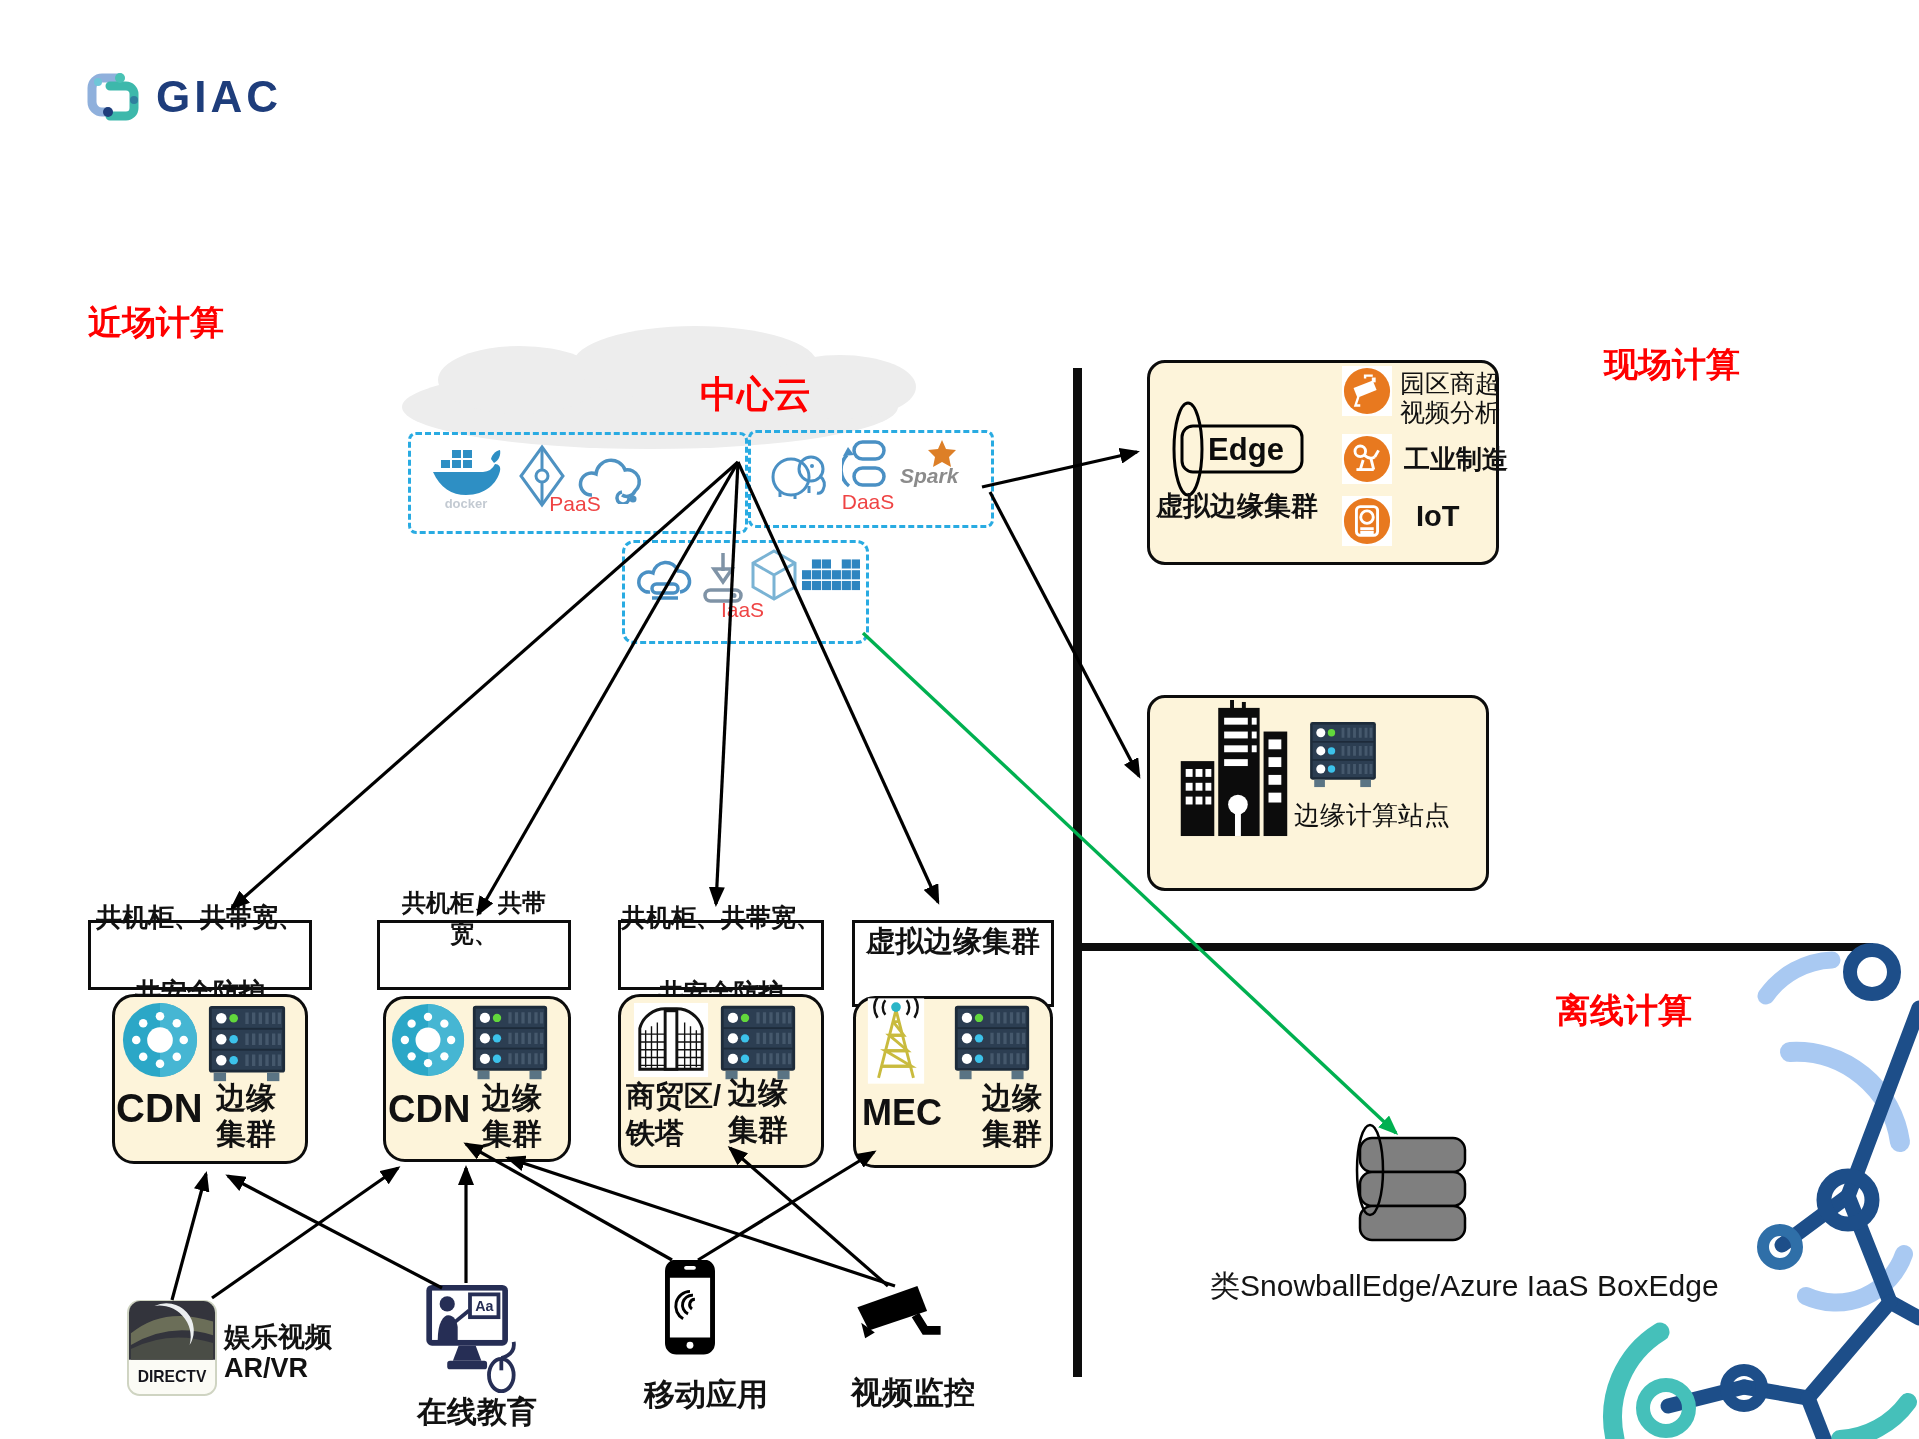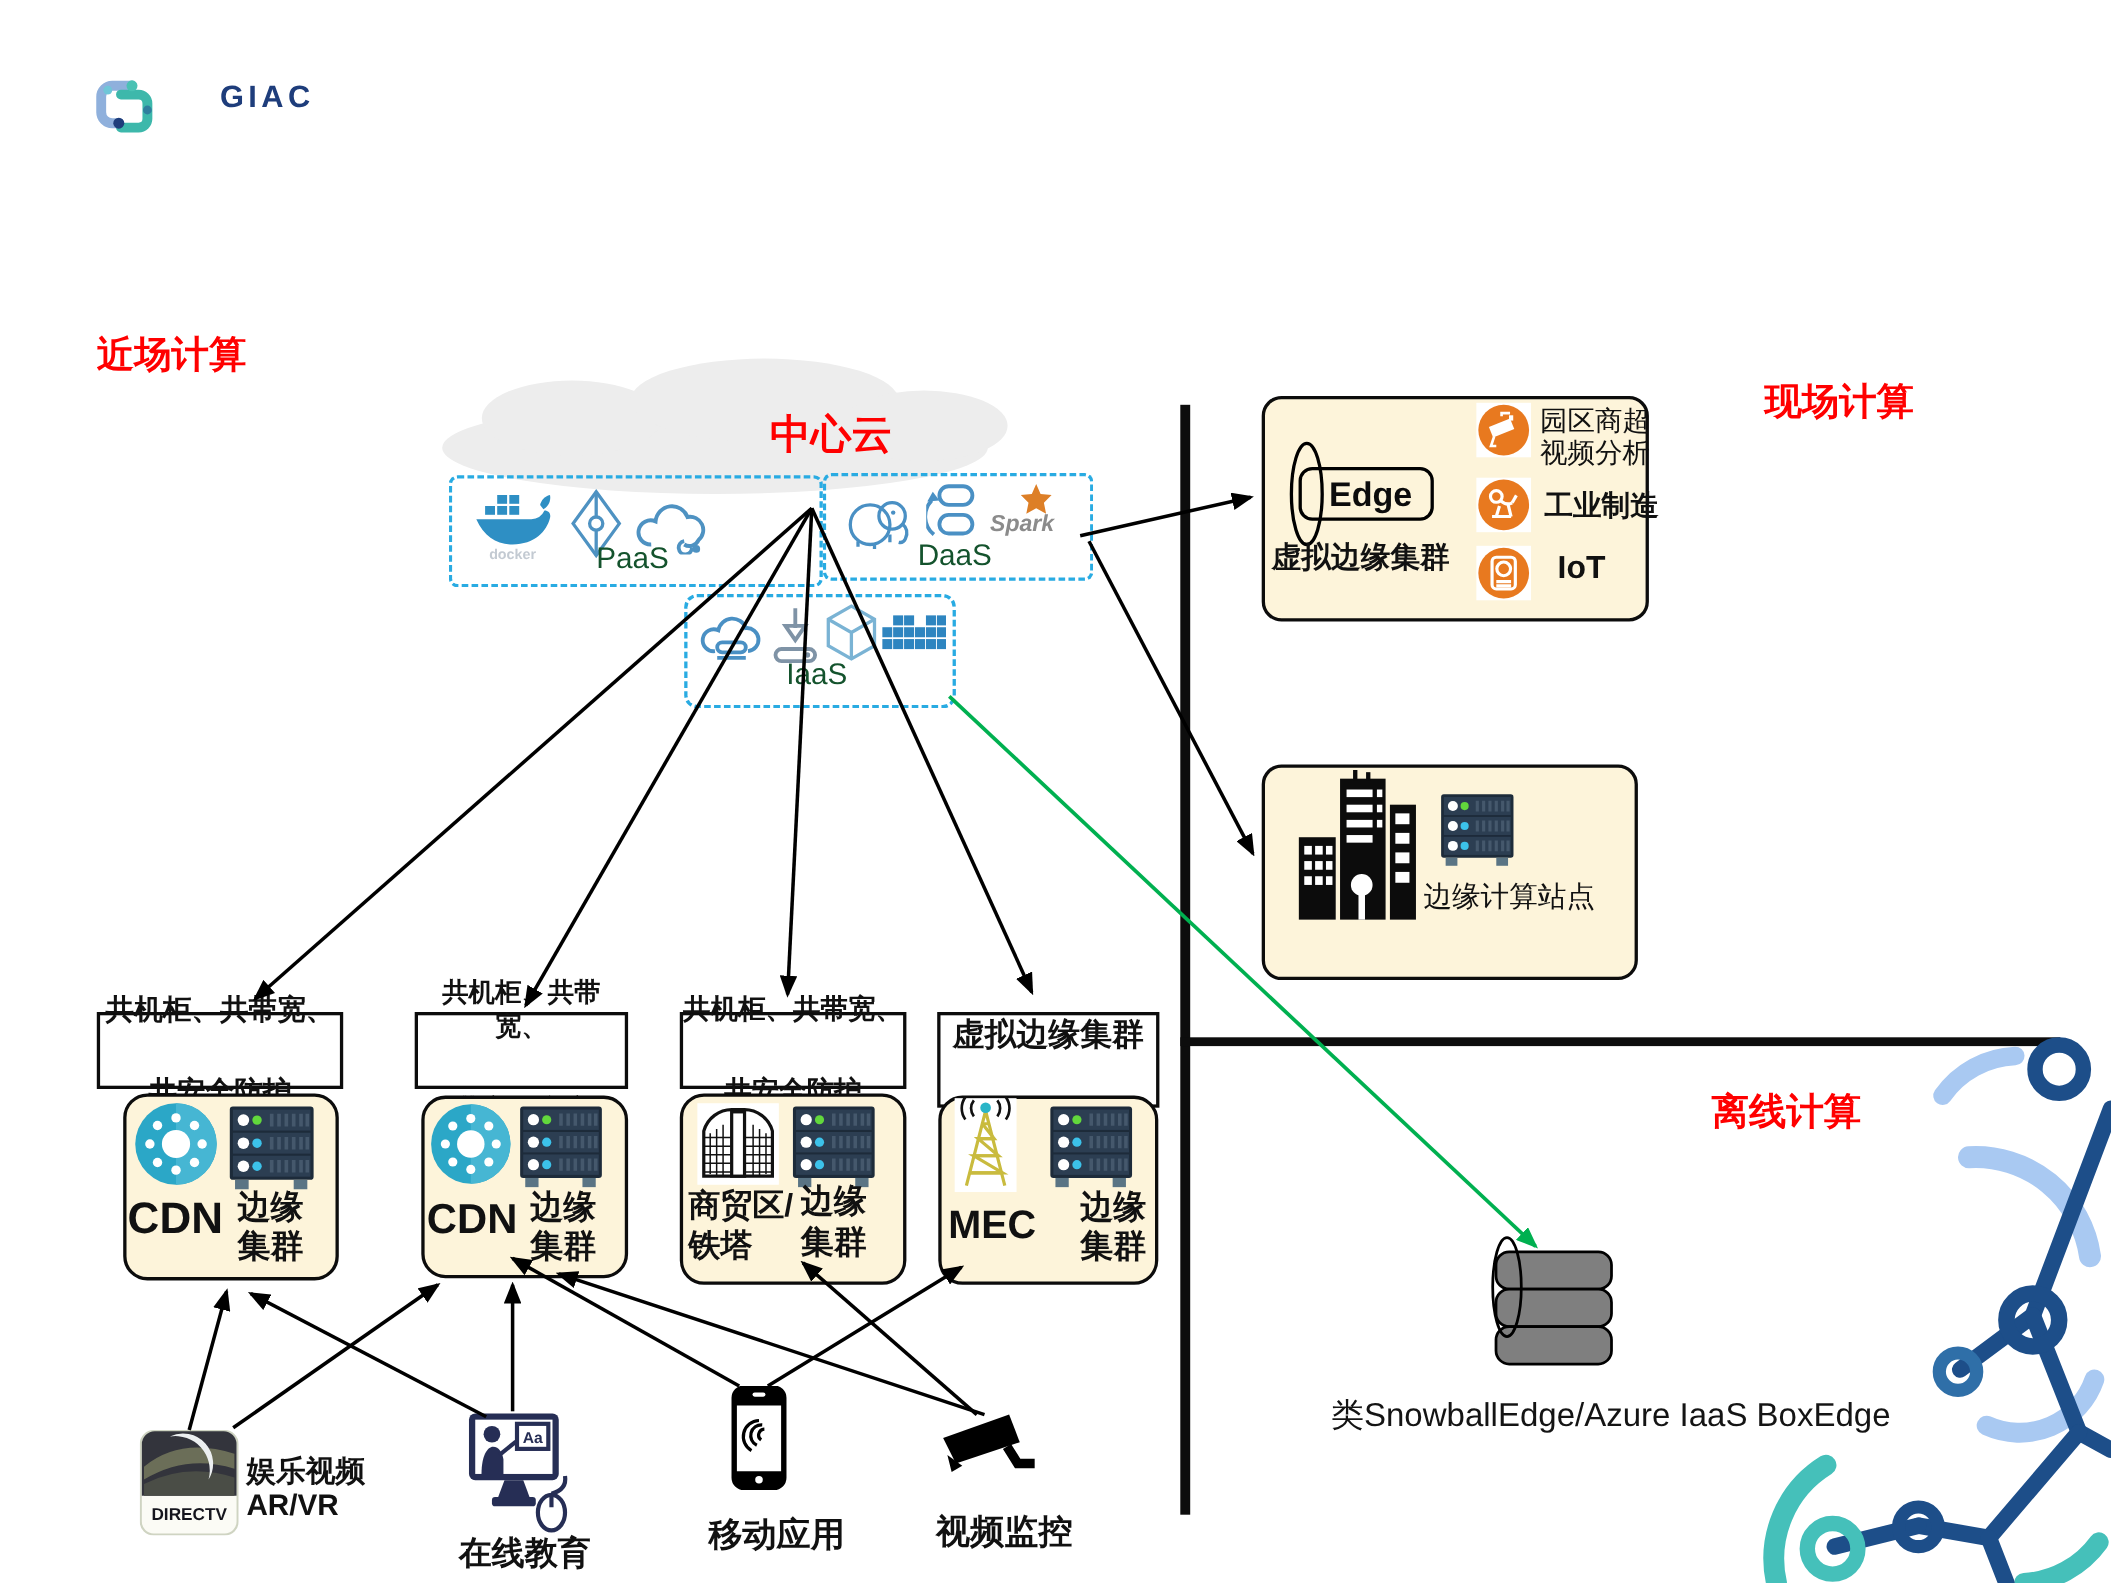--- a/index.html
+++ b/index.html
@@ -4,21 +4,21 @@
 <style>
   html,body{margin:0;padding:0;background:#ffffff;}
   .page{position:relative;width:1919px;height:1439px;background:#fff;overflow:hidden;
         font-family:"Liberation Sans","DejaVu Sans",sans-serif;color:#111;}
   .abs{position:absolute;}
   .red{color:#ff0000;font-weight:bold;}
   .dashedbox{border:3px dashed #29abe2;border-radius:8px;background:transparent;}
   .beige{background:#fdf4da;border:3px solid #0c0c0c;border-radius:18px;box-sizing:border-box;}
   .hdr{background:#ffffff;border:3px solid #0c0c0c;box-sizing:border-box;text-align:center;
        font-weight:bold;font-size:26px;line-height:31px;display:flex;flex-direction:column;justify-content:center;gap:44px;}
-  .svclabel{font-size:27px;color:#14532d;text-align:center;font-weight:500;}
+  .svclabel{font-size:21px;color:#ef4444;text-align:center;font-weight:500;}
   .tag{font-weight:bold;font-size:30px;line-height:36px;}
   .name{font-weight:bold;}
   svg{display:block;}
 </style>
 </head>
 <body>
 
 <div class="page">
 
   <svg width="0" height="0" style="position:absolute">
@@ -63,21 +63,21 @@
   <svg class="abs" style="left:86px;top:70px" width="60" height="54" viewBox="0 0 60 54">
     <g fill="none" stroke-linecap="round">
       <path d="M34 8 H16 a10 10 0 0 0 -10 10 v14 a10 10 0 0 0 10 10 h6" stroke="#8fb0dc" stroke-width="9"></path>
       <path d="M24 16 h16 a8 8 0 0 1 8 8 v14 a8 8 0 0 1 -8 8 H24" stroke="#3db8ab" stroke-width="9"></path>
       <circle cx="34" cy="8" r="5" fill="#49c2b4"></circle>
       <circle cx="22" cy="42" r="5" fill="#1e3d7b"></circle>
       <circle cx="48" cy="30" r="4" fill="#2f7f9e"></circle>
       <circle cx="12" cy="12" r="4" fill="#6fc6d8"></circle>
     </g>
   </svg>
-  <div class="abs" style="left:156px;top:72px;font-size:28px;font-weight:bold;color:#1e3d7b;letter-spacing:4px;margin-left:44px;">GIAC</div>
+  <div class="abs" style="left:156px;top:72px;font-size:44px;font-weight:bold;color:#1e3d7b;letter-spacing:4px;">GIAC</div>
 
   <div class="abs red" style="left:88px;top:300px;font-size:34px;">近场计算</div>
   <div class="abs red" style="left:1604px;top:342px;font-size:34px;">现场计算</div>
   <div class="abs red" style="left:1556px;top:988px;font-size:34px;">离线计算</div>
 
   <svg class="abs" style="left:400px;top:312px" width="520" height="140" viewBox="0 0 520 140">
     <g fill="#ededed">
       <ellipse cx="250" cy="95" rx="248" ry="42"></ellipse>
       <ellipse cx="120" cy="68" rx="82" ry="34"></ellipse>
       <ellipse cx="295" cy="52" rx="122" ry="38"></ellipse>

